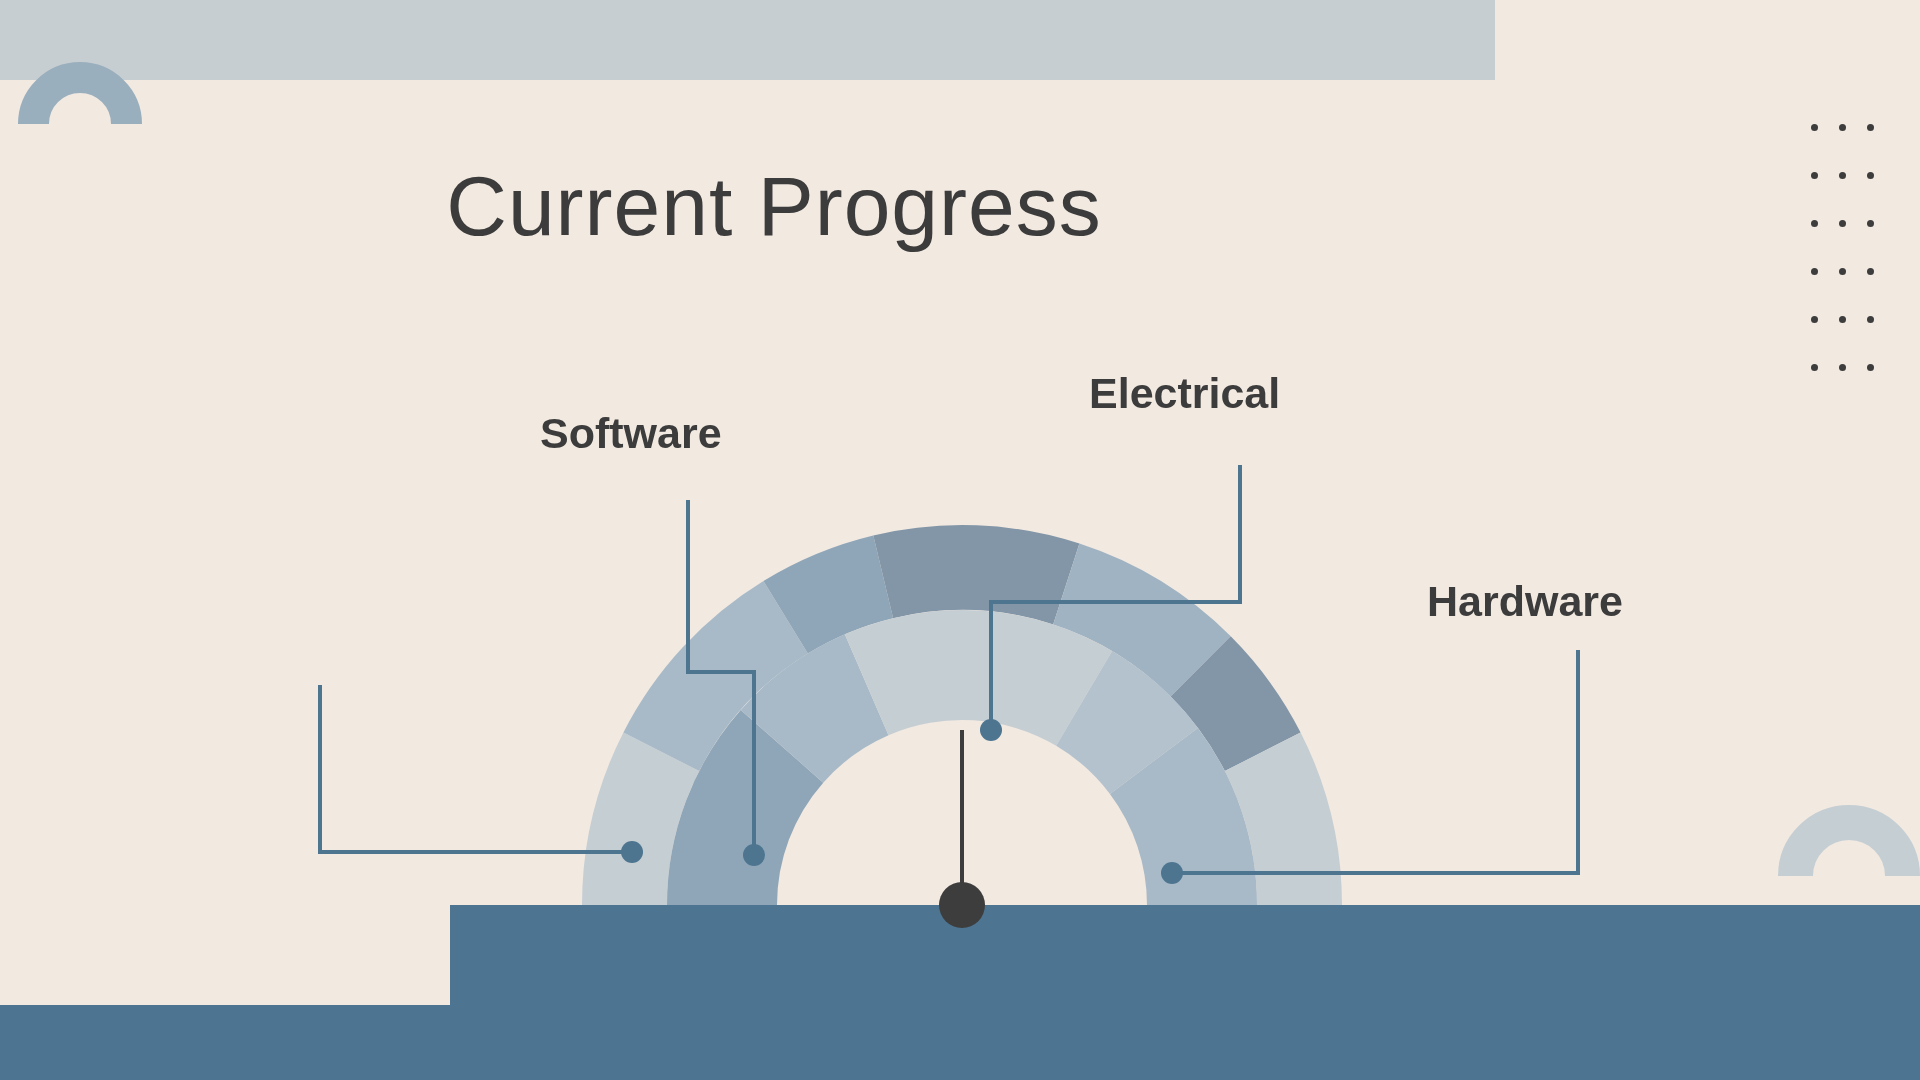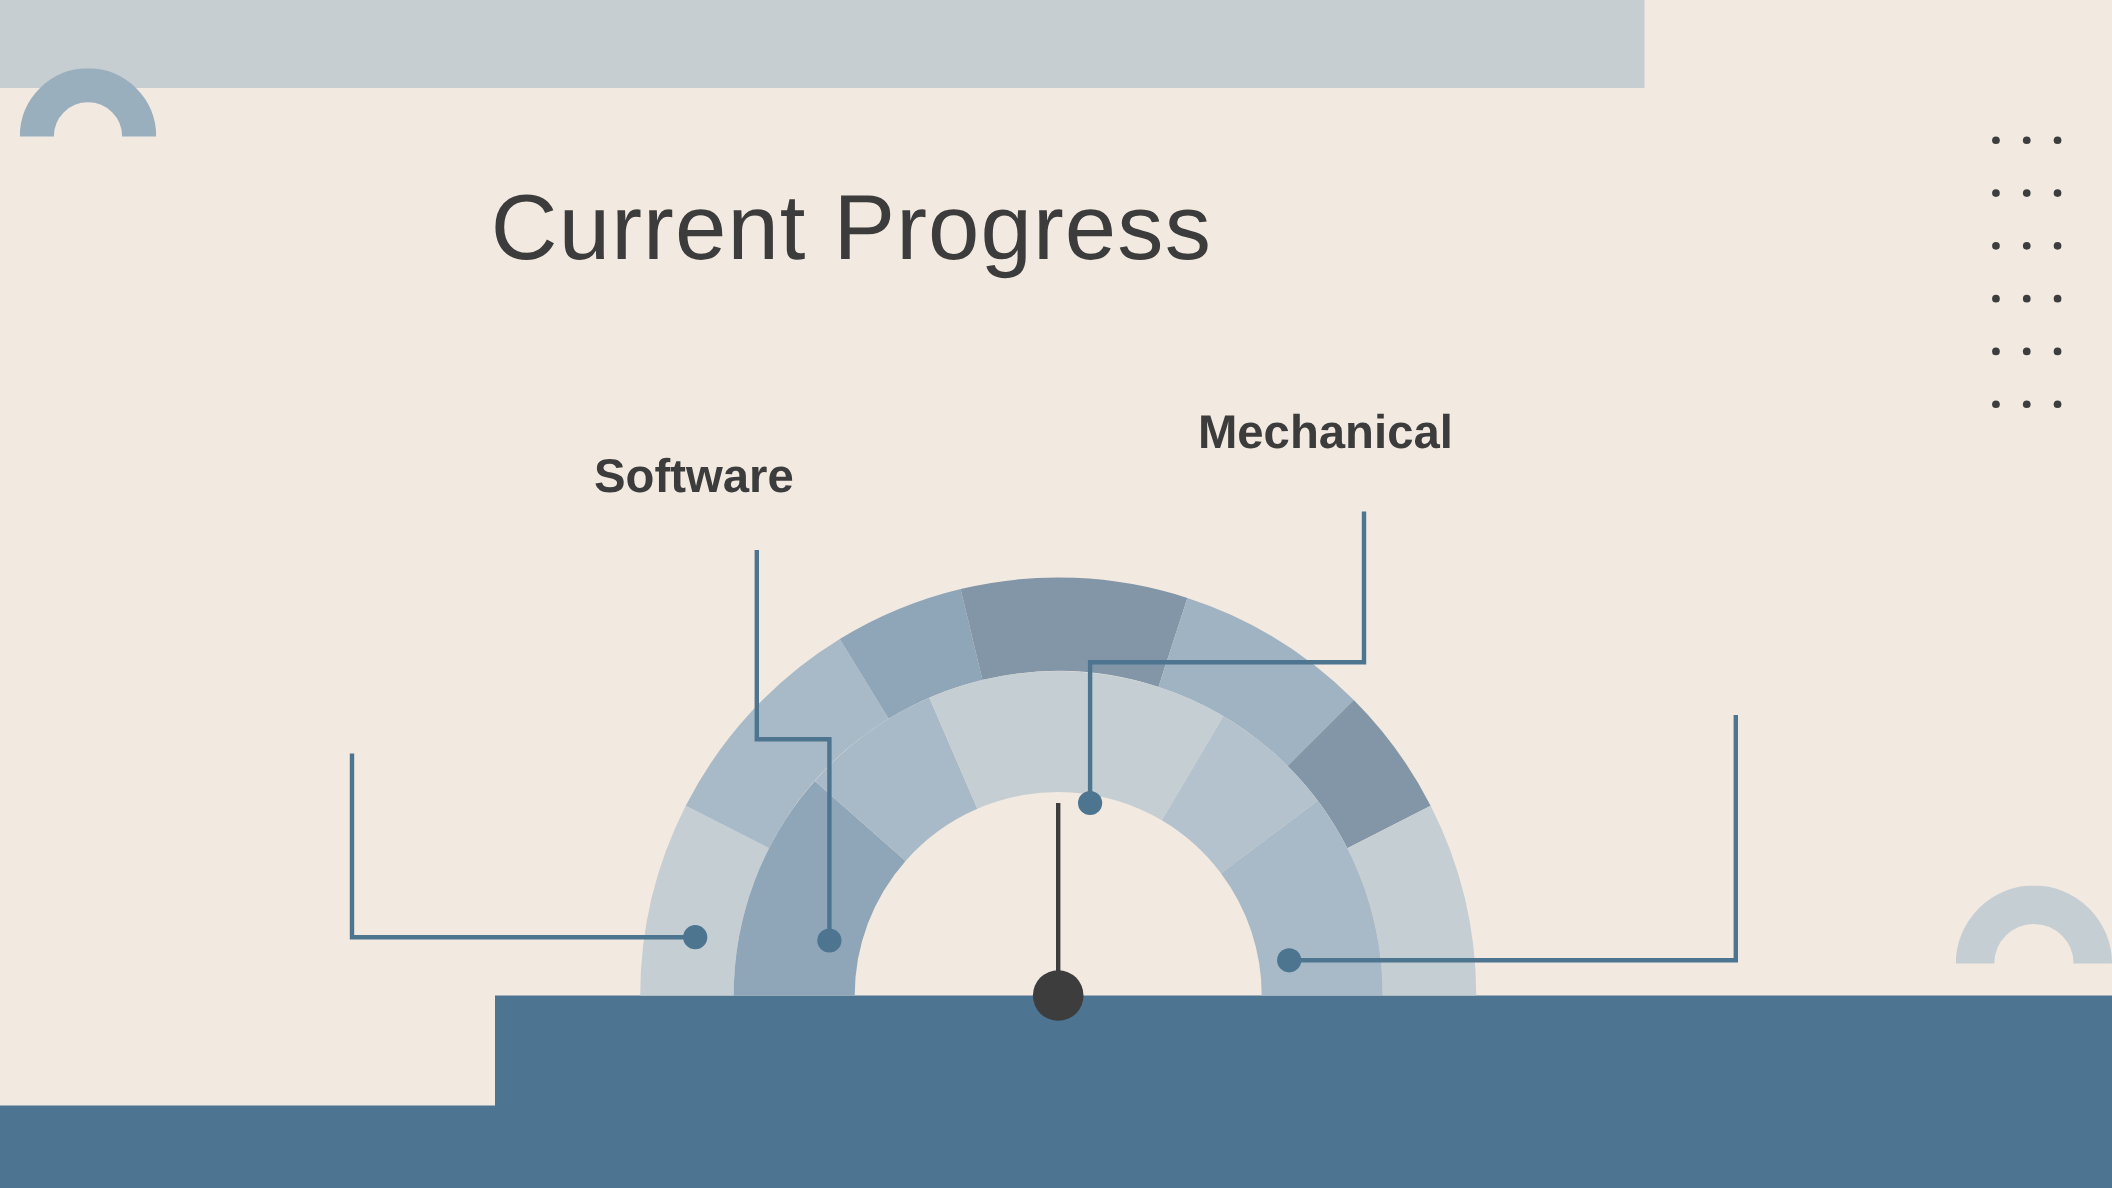--- a/index.html
+++ b/index.html
@@ -147,15 +147,16 @@
       <circle cx="632" cy="852" r="11" fill="#4d7590"></circle>
       <polyline points="688,500 688,672 754,672 754,855" fill="none" stroke="#4d7590" stroke-width="4"></polyline>
       <circle cx="754" cy="855" r="11" fill="#4d7590"></circle>
       <polyline points="1240,465 1240,602 991,602 991,730" fill="none" stroke="#4d7590" stroke-width="4"></polyline>
       <circle cx="991" cy="730" r="11" fill="#4d7590"></circle>
       <polyline points="1578,650 1578,873 1172,873" fill="none" stroke="#4d7590" stroke-width="4"></polyline>
       <circle cx="1172" cy="873" r="11" fill="#4d7590"></circle>
     </svg>
 
   <div class="callout callout-software">Software</div>
-  <div class="callout callout-electrical">Mechanical</div>
+  <div class="callout callout-electrical">Electrical</div>
+  <div class="callout callout-hardware">Hardware</div>
 
 </div>
 
 </body></html>

